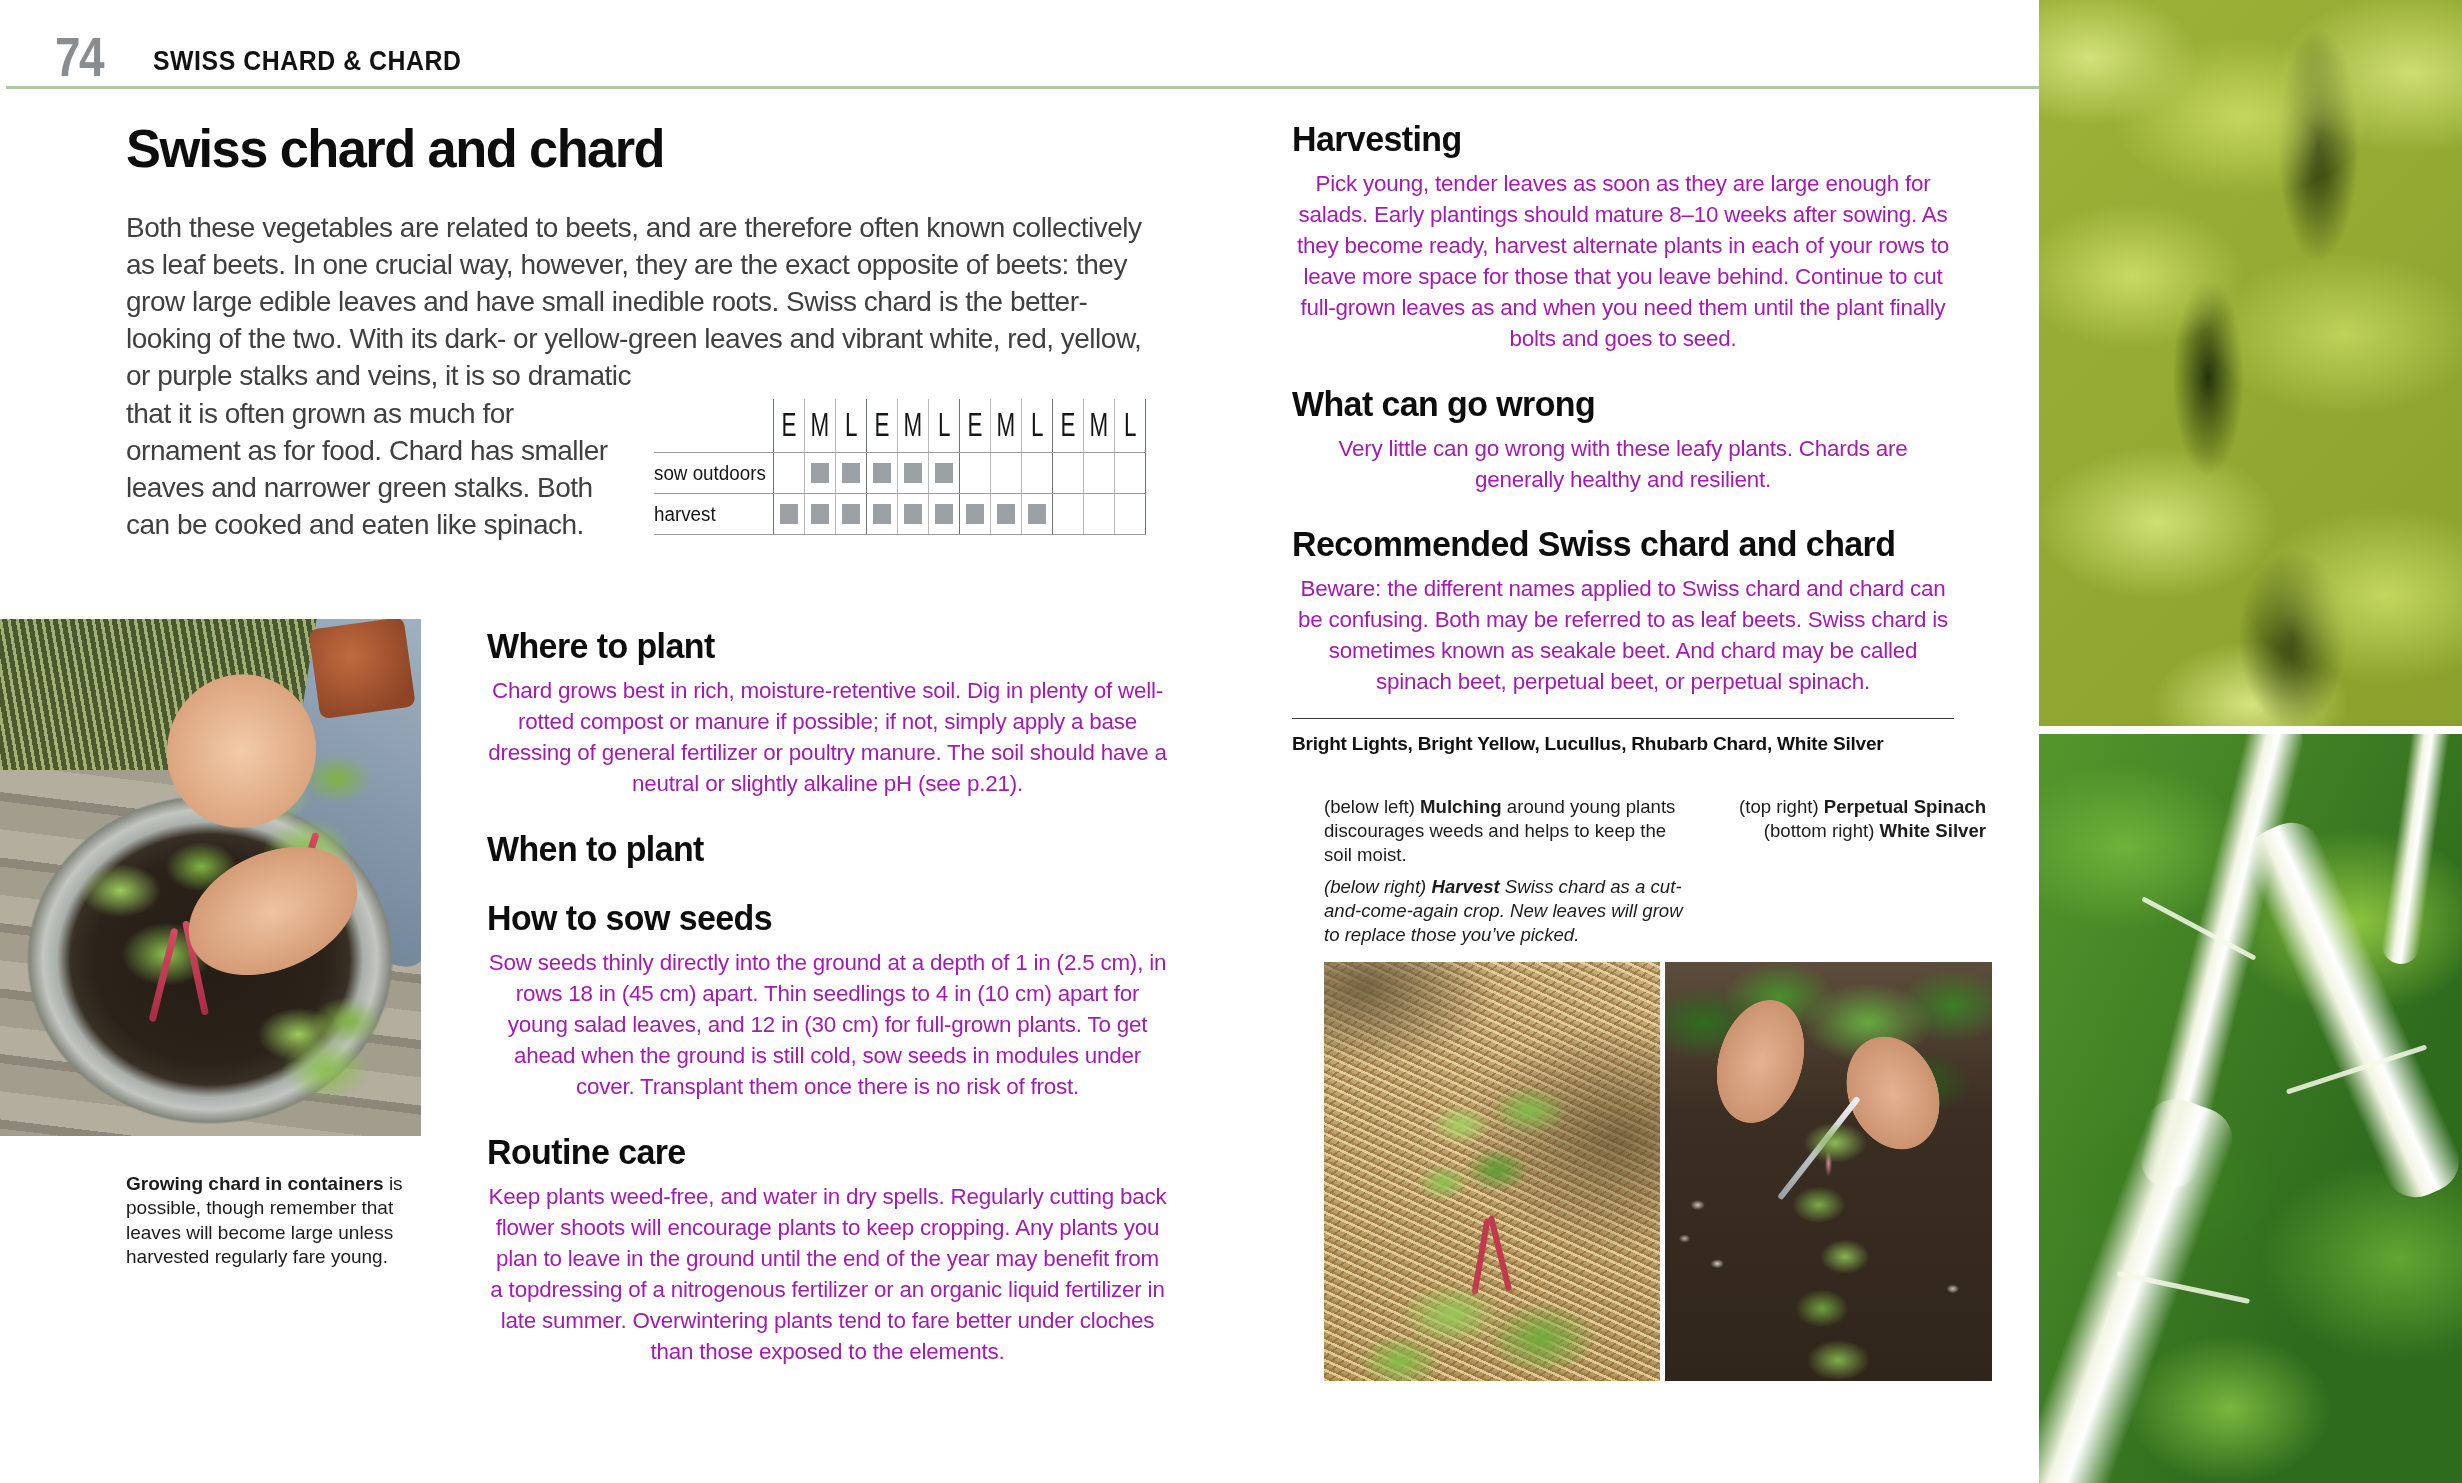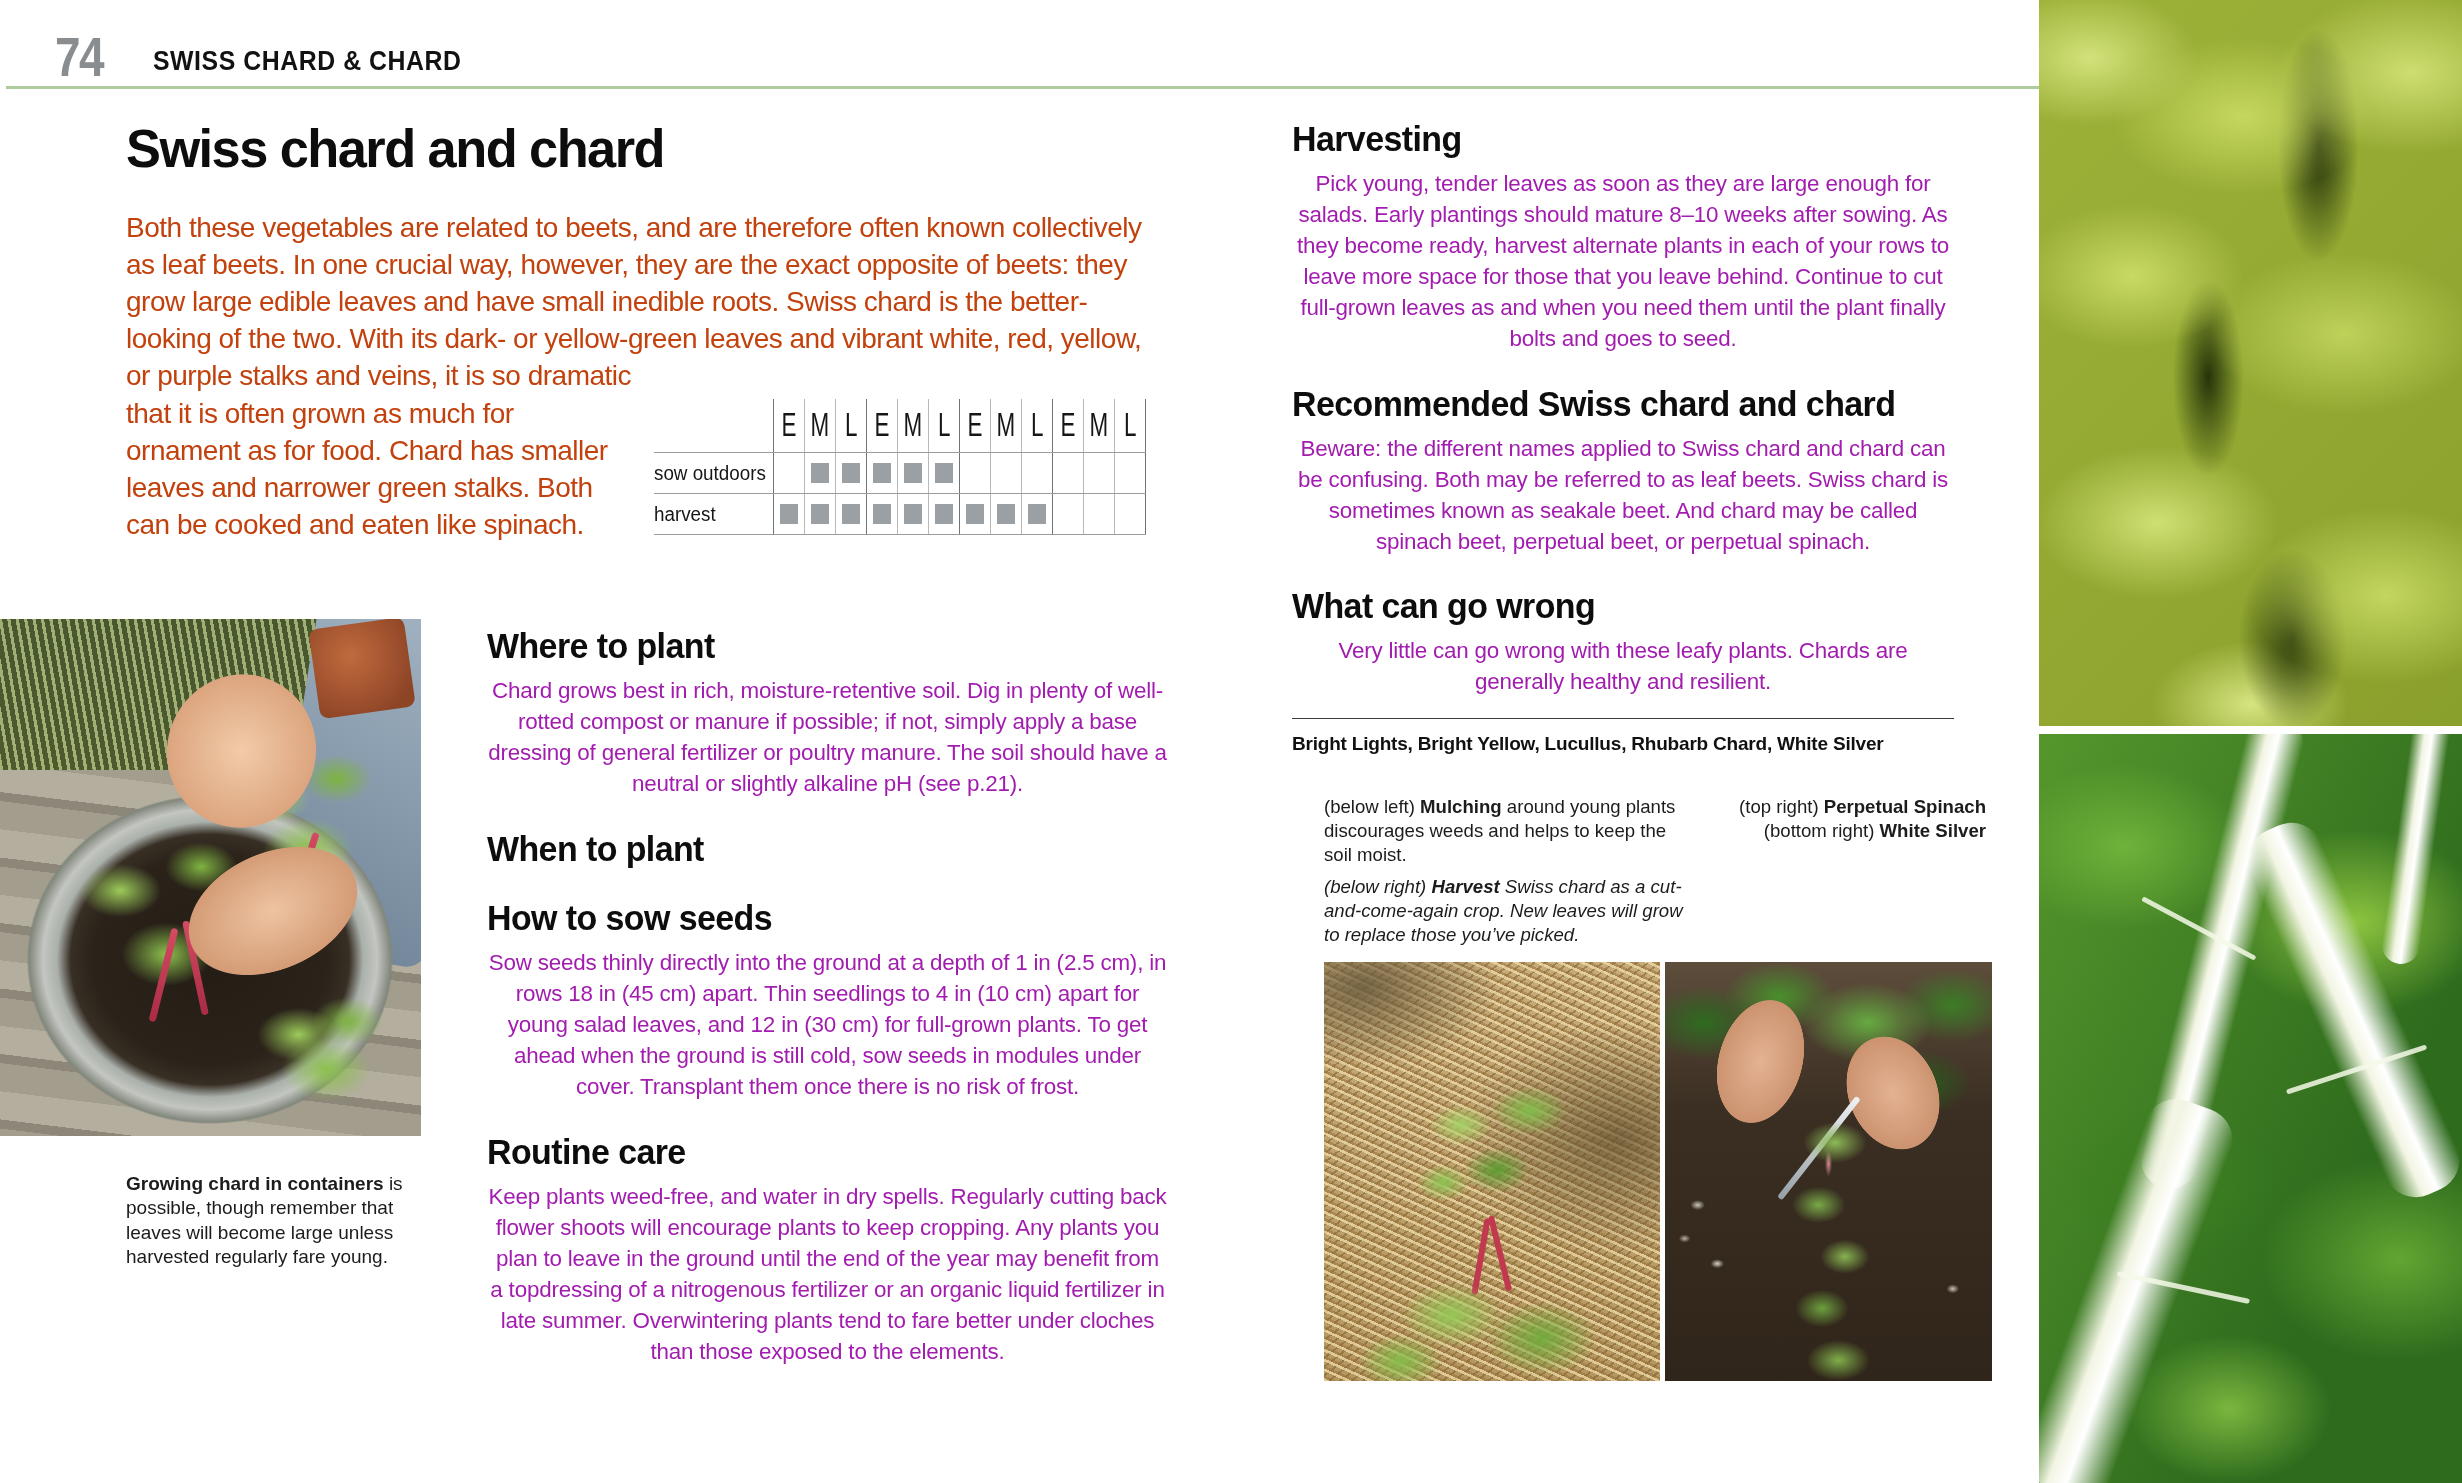--- a/index.html
+++ b/index.html
@@ -17,21 +17,21 @@
   }
   .kicker {
     position:absolute; left:153px; top:46px; font-size:27px; font-weight:bold;
     letter-spacing:0.6px; color:#121212; transform:scaleX(.92); transform-origin:left top;
   }
   .toprule { position:absolute; left:6.4px; top:86px; width:2033px; height:3.2px; background:var(--green,#aecb9b); }
 
   
   .leftcol { position:absolute; left:126px; top:117px; width:1020px; }
   .title { font-size:54px; font-weight:bold; letter-spacing:-1.6px; color:#0d0d0d; margin-bottom:29.5px; transform:scaleX(.97); transform-origin:left top; }
-  .intro p { font-size:28px; line-height:37px; letter-spacing:-0.5px; color:#c2410c; }
+  .intro p { font-size:28px; line-height:37px; letter-spacing:-0.5px; color:#404040; }
   .intro2 { margin-top:1.3px; }
   .intro2 .calwrap { float:right; margin:3.8px 0 6.4px 27px; }
 
   
   table.cal { border-collapse:collapse; table-layout:fixed; }
   table.cal td { padding:0; }
   .c-corner { width:106px; border-bottom:3.2px solid #8a9094; }
   .c-season { border-left:1.3px solid #6f7477; border-bottom:3.2px solid #8a9094;
     font-size:20px; text-align:center; padding-bottom:5.1px; height:33px; vertical-align:bottom; }
   .c-season.last { border-right:1.3px solid #6f7477; }
@@ -265,26 +265,26 @@
     <p>Keep plants weed-free, and water in dry spells. Regularly cutting back flower shoots will encourage plants to keep cropping. Any plants you plan to leave in the ground until the end of the year may benefit from a topdressing of a nitrogenous fertilizer or an organic liquid fertilizer in late summer. Overwintering plants tend to fare better under cloches than those exposed to the elements.</p>
   </div>
 </div>
 
 <div class="rightcol">
   <div class="sec">
     <h3>Harvesting</h3>
     <p>Pick young, tender leaves as soon as they are large enough for salads. Early plantings should mature 8–10 weeks after sowing. As they become ready, harvest alternate plants in each of your rows to leave more space for those that you leave behind. Continue to cut full-grown leaves as and when you need them until the plant finally bolts and goes to seed.</p>
   </div>
   <div class="sec">
+    <h3>What can go wrong</h3>
+    <p>Very little can go wrong with these leafy plants. Chards are generally healthy and resilient.</p>
+  </div>
+  <div class="sec">
     <h3>Recommended Swiss chard and chard</h3>
     <p>Beware: the different names applied to Swiss chard and chard can be confusing. Both may be referred to as leaf beets. Swiss chard is sometimes known as seakale beet. And chard may be called spinach beet, perpetual beet, or perpetual spinach.</p>
-  </div>
-  <div class="sec">
-    <h3>What can go wrong</h3>
-    <p>Very little can go wrong with these leafy plants. Chards are generally healthy and resilient.</p>
   </div>
   <div class="vardivider"></div>
   <p class="varieties">Bright Lights, Bright Yellow, Lucullus, Rhubarb Chard, White Silver</p>
 </div>
 
 <p class="cap cap-bl"><span>(below left) </span><b>Mulching</b><span> around young plants discourages weeds and helps to keep the soil moist.</span></p>
 
 <p class="cap cap-tr"><span>(top right) </span><b>Perpetual Spinach</b><br>
 <span>(bottom right) </span><b>White Silver</b></p>
 

